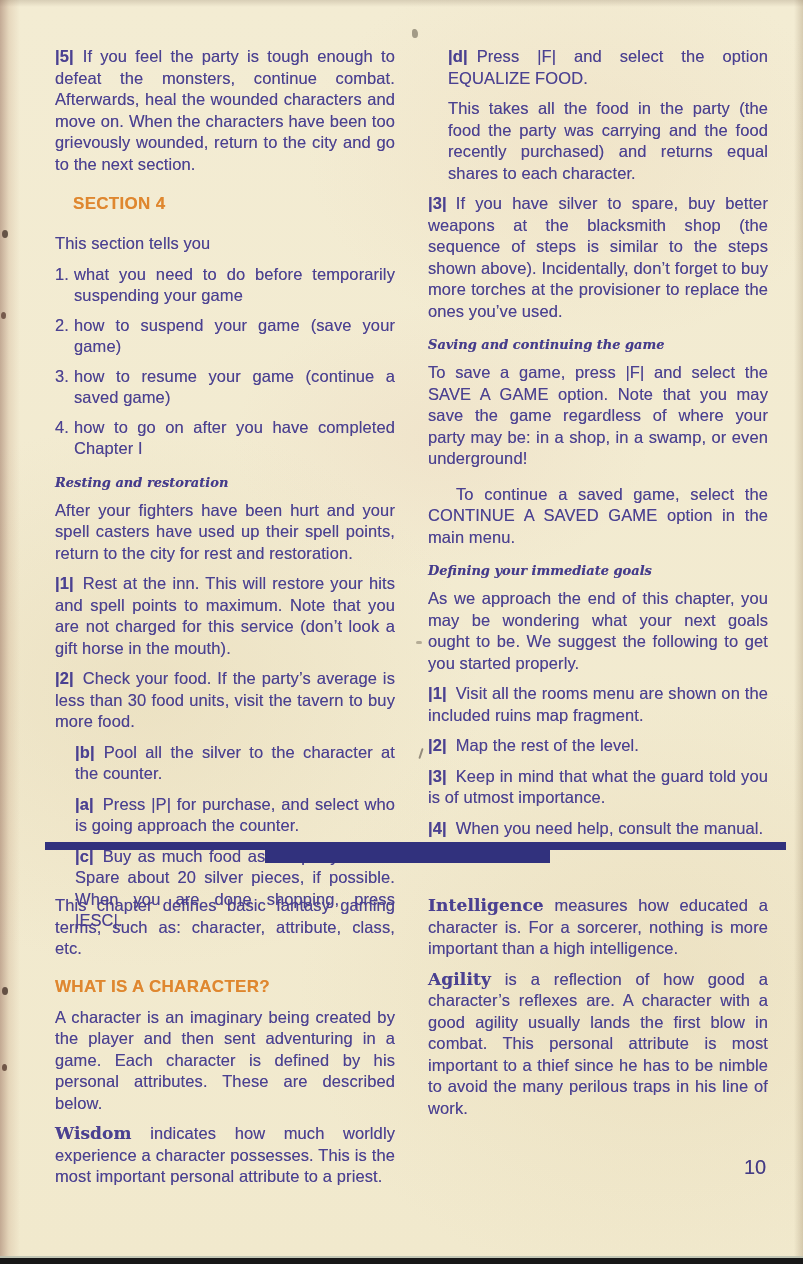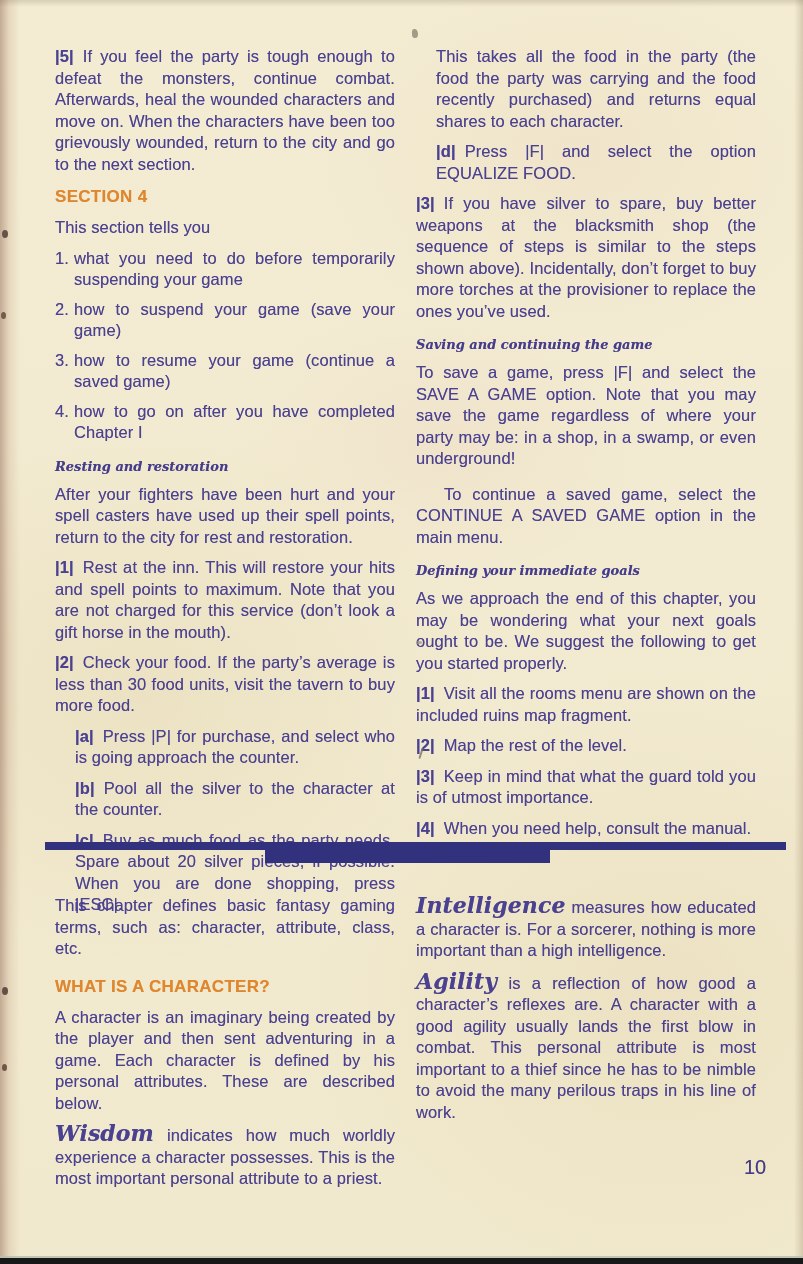--- a/index.html
+++ b/index.html
@@ -20,43 +20,43 @@
                  background:linear-gradient(to left, rgba(140,118,88,0.28), rgba(140,118,88,0)); }
   .edge-top    { position:absolute; top:0; left:0; right:0; height:7px;
                  background:linear-gradient(to bottom, rgba(120,100,80,0.22), rgba(120,100,80,0)); }
   .edge-bottom-grey { position:absolute; bottom:6px; left:0; right:0; height:2px; background:#b9c0b0; opacity:.85; }
   .edge-bottom-dark { position:absolute; bottom:0; left:0; right:0; height:6px; background:#181818; }
 
   .speck { position:absolute; border-radius:50%; }
 
   .content-top    { position:absolute; left:55px; top:46px; width:713px; }
   .content-bottom { position:absolute; left:55px; top:895px; width:713px; }
-  .cols { display:grid; grid-template-columns:340px 340px; column-gap:21px; }
+  .cols { display:grid; grid-template-columns:340px 340px; column-gap:33px; }
 
   p, .li-text { font-size:16.5px; line-height:21.5px; text-align:justify; letter-spacing:0.1px;
                 text-shadow:0 0 0.5px rgba(75,65,145,0.55); }
   p { margin:0 0 9px; }
   .lbl { font-weight:700; margin-right:9px; }
   .sub { margin-left:20px; }
 
   .sec-h { color:#df872f; font-weight:700; font-size:17px; line-height:22px;
            margin:11px 0 9px; letter-spacing:0.3px;
            text-shadow:0 0 0.5px rgba(223,135,47,0.6); }
-  .sec-h div { margin:0; }
+  .sec-h div { margin:18px; }
 
   .nlist { margin:0 0 2px; }
   .li { display:flex; margin:0 0 8px; }
   .num { width:19px; flex:none; font-size:16.5px; line-height:21.5px;
          text-shadow:0 0 0.5px rgba(75,65,145,0.55); }
   .li-text { flex:1; }
 
   .ital-h { font-family:"DejaVu Serif", serif; font-style:italic; font-weight:700;
             font-size:13px; line-height:22px; margin:12px 0 6px; color:#453c8c;
             text-shadow:0 0 0.5px rgba(69,60,140,0.55); }
-  .lead { font-family:"DejaVu Serif", serif; font-style:italic; font-weight:700; font-size:22px; }
+  .lead { font-family:"DejaVu Serif", serif; font-weight:700; font-size:17px; }
 
   .indent-first { text-indent:28px; }
 
   .bar-thin  { position:absolute; top:842px; left:45px;  width:741px; height:8px;  background:#31317d; }
   .bar-thick { position:absolute; top:842px; left:265px; width:285px; height:21px; background:#31317d; }
   .chapter-title { position:absolute; top:869px; left:0; width:100%; text-align:center;
                    color:#df872f; font-weight:700; font-size:26px; letter-spacing:0.3px;
                    text-shadow:0 0 0.6px rgba(223,135,47,0.6); }
 
   .page-number { position:absolute; left:744px; top:1156px; width:40px;
@@ -97,28 +97,28 @@
           <span class="li-text">how to go on after you have completed Chapter I</span>
         </div>
       </div>
 
       <div class="ital-h">Resting and restoration</div>
       <p>After your fighters have been hurt and your spell casters have used up their spell points, return to the city for rest and restoration.</p>
 
       <p><span class="lbl">|1|</span><span>Rest at the inn. This will restore your hits and spell points to maximum. Note that you are not charged for this service (don’t look a gift horse in the mouth).</span></p>
       <p><span class="lbl">|2|</span><span>Check your food. If the party’s average is less than 30 food units, visit the tavern to buy more food.</span></p>
 
+      <p class="sub"><span class="lbl">|b|</span><span>Pool all the silver to the character at the counter.</span></p>
       <p class="sub"><span class="lbl">|a|</span><span>Press |P| for purchase, and select who is going approach the counter.</span></p>
-      <p class="sub"><span class="lbl">|b|</span><span>Pool all the silver to the character at the counter.</span></p>
       <p class="sub"><span class="lbl">|c|</span><span>Buy as much food as the party needs. Spare about 20 silver pieces, if possible. When you are done shopping, press |ESC|.</span></p>
     </div>
 
     <div>
+      <p class="sub"><span class="lbl">|d|</span><span>Press |F| and select the option EQUALIZE FOOD.</span></p>
       <p class="sub">This takes all the food in the party (the food the party was carrying and the food recently purchased) and returns equal shares to each character.</p>
-      <p class="sub"><span class="lbl">|d|</span><span>Press |F| and select the option EQUALIZE FOOD.</span></p>
 
       <p><span class="lbl">|3|</span><span>If you have silver to spare, buy better weapons at the blacksmith shop (the sequence of steps is similar to the steps shown above). Incidentally, don’t forget to buy more torches at the provisioner to replace the ones you’ve used.</span></p>
 
       <div class="ital-h">Saving and continuing the game</div>
       <p style="margin-bottom:14px">To save a game, press |F| and select the SAVE A GAME option. Note that you may save the game regardless of where your party may be: in a shop, in a swamp, or even underground!</p>
       <p class="indent-first">To continue a saved game, select the CONTINUE A SAVED GAME option in the main menu.</p>
 
       <div class="ital-h">Defining your immediate goals</div>
       <p>As we approach the end of this chapter, you may be wondering what your next goals ought to be. We suggest the following to get you started properly.</p>
 

